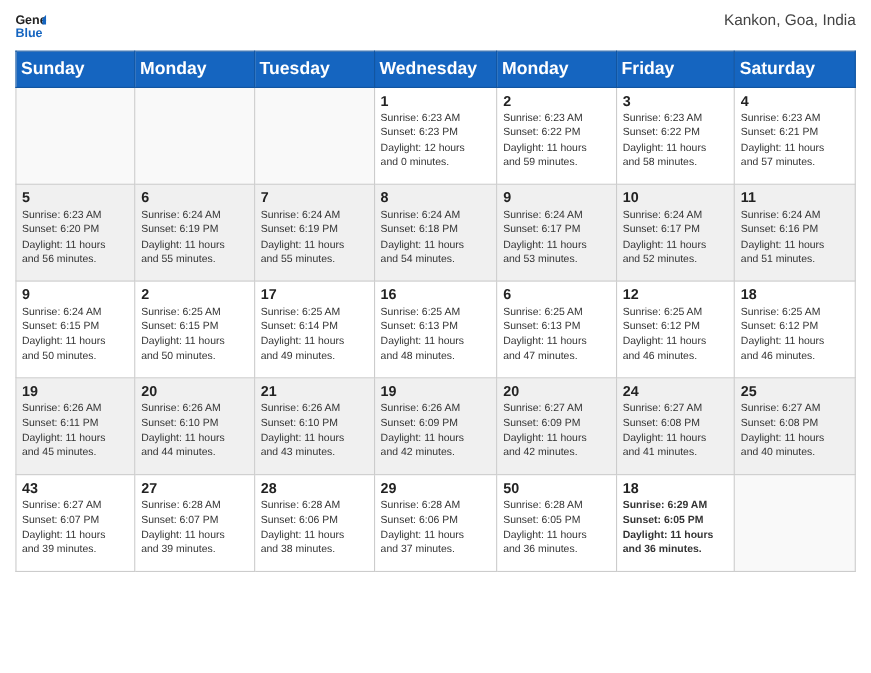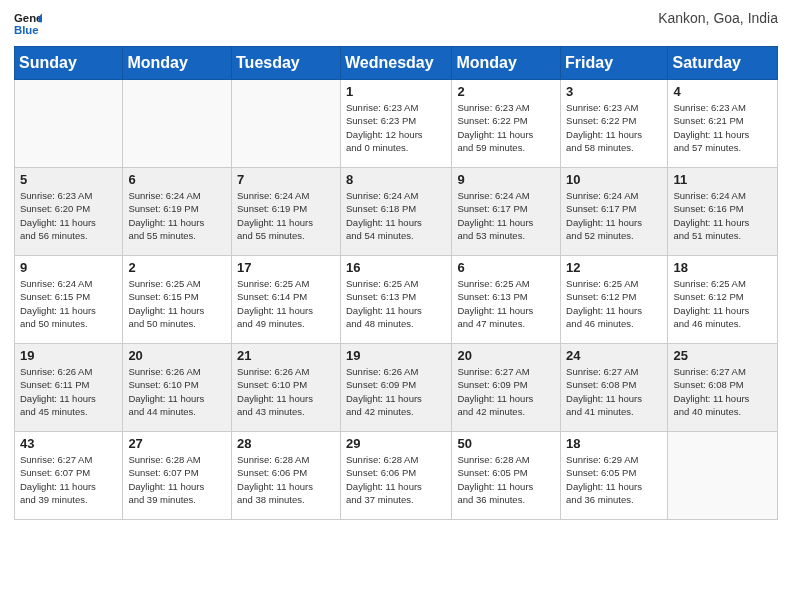--- a/index.html
+++ b/index.html
@@ -330,21 +330,21 @@
           </td>
           <td>
             <div class="day-number">50</div>
             <div class="day-info" style="white-space: pre-line;">Sunrise: 6:28 AM
 Sunset: 6:05 PM
 Daylight: 11 hours
 and 36 minutes.</div>
           </td>
           <td>
             <div class="day-number">18</div>
-            <div class="day-info" style="white-space: pre-line;">Sunrise: 6:29 AM
+            <div class="day-info" style="white-space: pre-line; font-weight: bold;">Sunrise: 6:29 AM
 Sunset: 6:05 PM
 Daylight: 11 hours
 and 36 minutes.</div>
           </td>
           <td class="empty"></td>
         </tr>
       </tbody>
   </table>
 </div>
 

